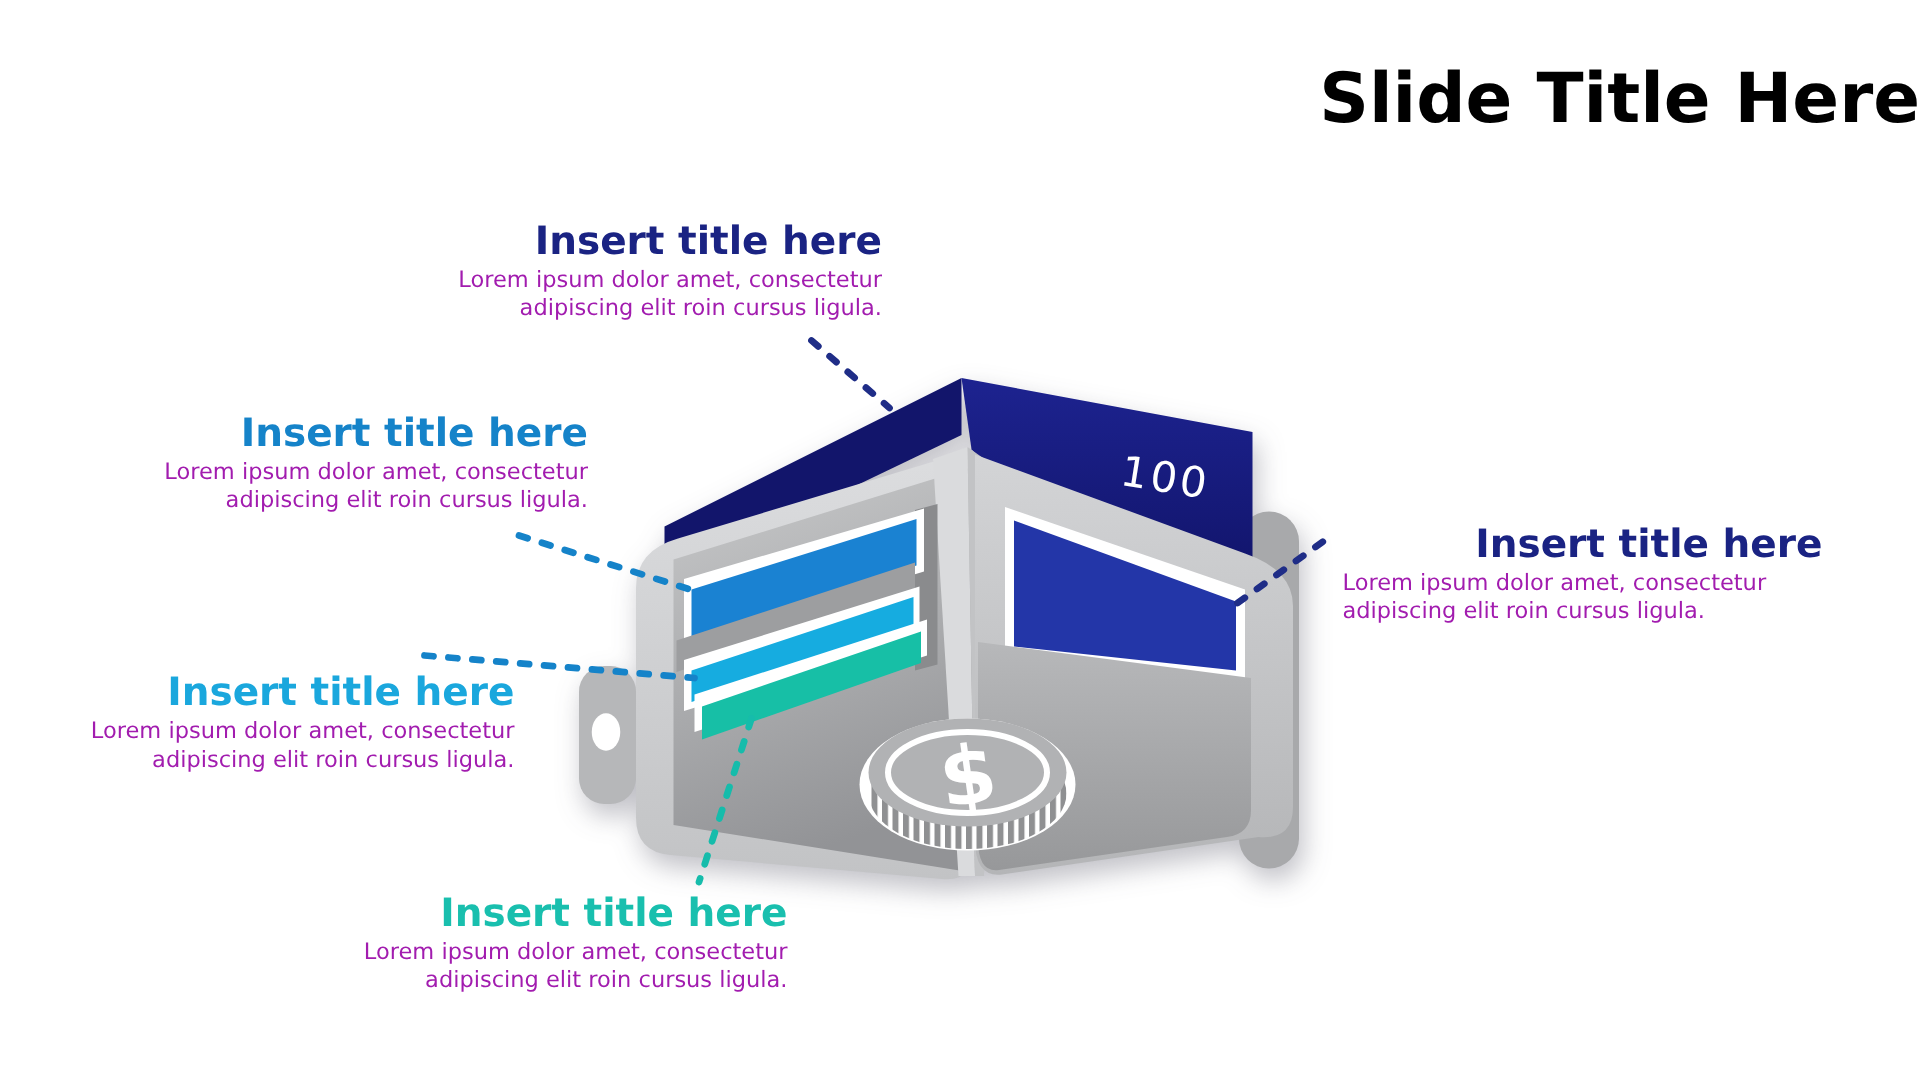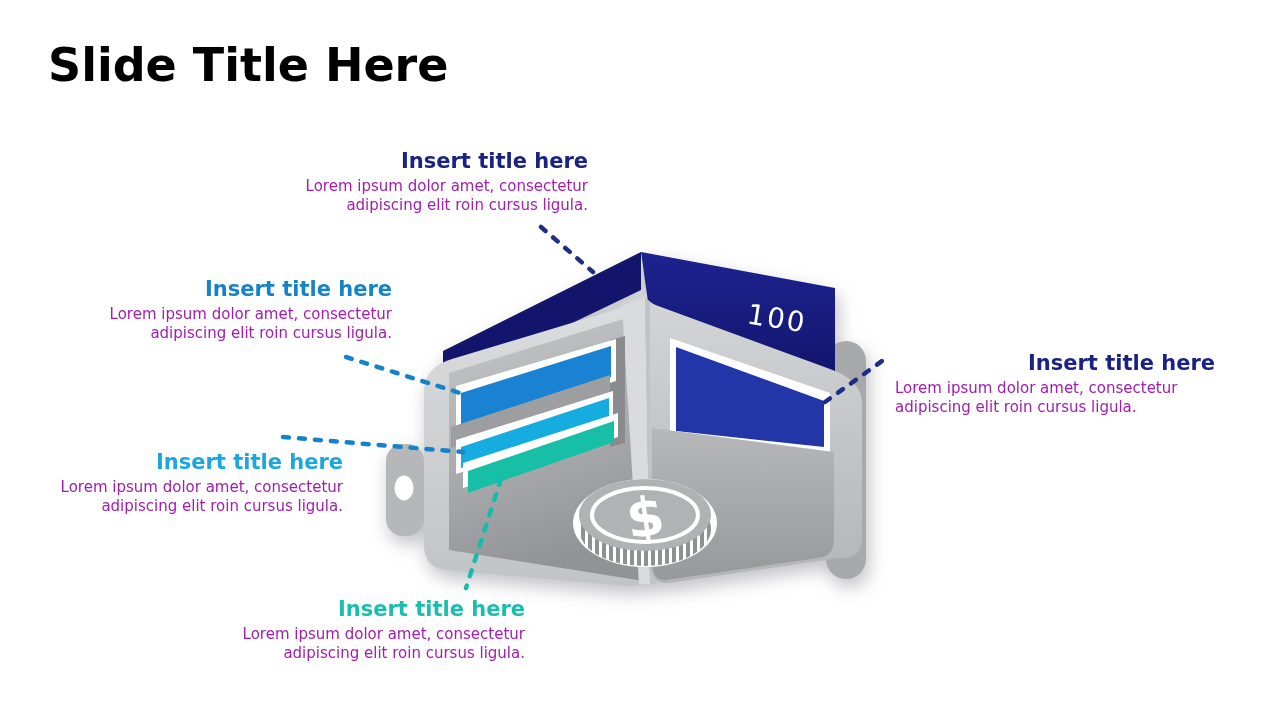--- a/index.html
+++ b/index.html
@@ -1,23 +1,23 @@
 <!DOCTYPE html>
 <html><head>
 <meta charset="utf-8">
 <style>
   html,body{margin:0;padding:0;background:#ffffff;}
   .slide{position:relative;width:1280px;height:720px;background:#ffffff;overflow:hidden;
          font-family:"DejaVu Sans", sans-serif;}
-  .slide-title{position:absolute;left:0;right:0;top:38px;margin:0;text-align:left;
+  .slide-title{position:absolute;left:0;right:0;top:38px;margin:0;text-align:right;
          font-size:46px;font-weight:bold;color:#000000;letter-spacing:0px;padding-left:48px;}
   .wallet-svg{position:absolute;left:0;top:0;width:1280px;height:720px;}
   .wallet-g{filter:drop-shadow(3px 8px 9px rgba(50,50,70,0.30));}
   .callout{position:absolute;width:320px;}
-  .callout .c-title{font-size:21px;font-weight:bold;margin:0 0 4px 0;line-height:24px;text-align:right;}
+  .callout .c-title{font-size:26px;font-weight:bold;margin:0 0 4px 0;line-height:24px;text-align:right;}
   .callout .c-body{font-size:15px;line-height:18.5px;color:#a21caf;}
   .align-r{text-align:right;}
   .align-l{text-align:left;}
   .c1{right:692px;top:149px;}
   .c2{right:888px;top:277px;}
   .c3{right:937px;top:450px;}
   .c4{right:755px;top:597px;}
   .c5{left:895px;top:351px;}
 </style>
 </head>

